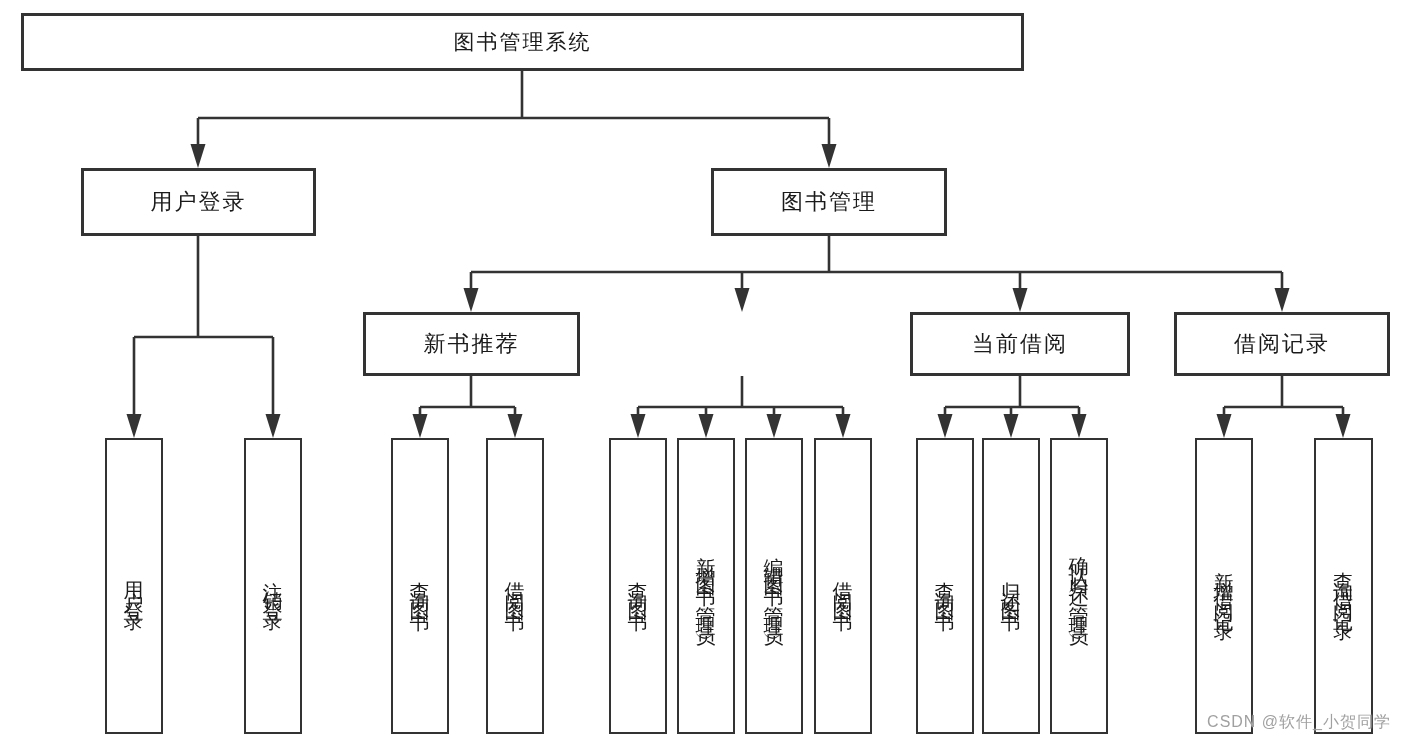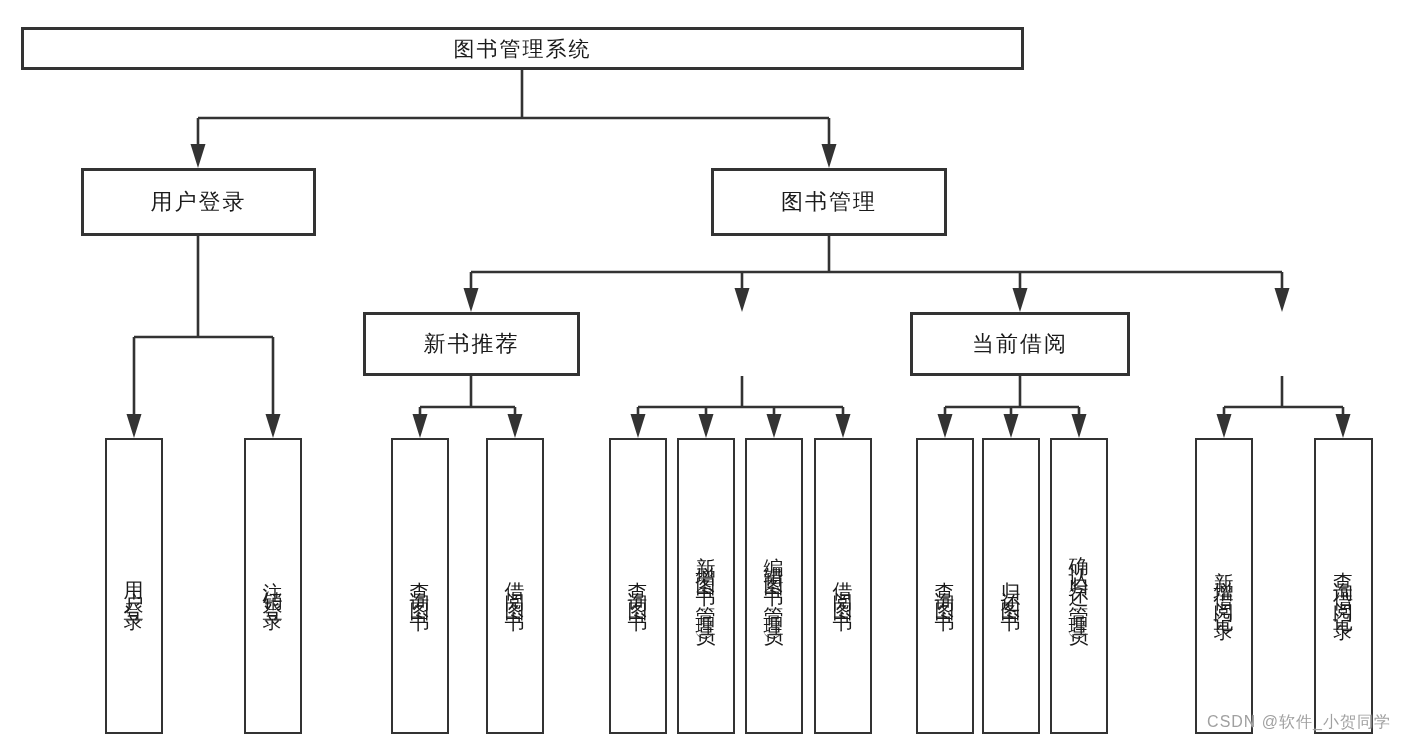--- a/index.html
+++ b/index.html
@@ -125,27 +125,28 @@
       <polygon points="766.5,414 781.5,414 774,438"></polygon>
       <polygon points="835.5,414 850.5,414 843,438"></polygon>
       <polygon points="937.5,414 952.5,414 945,438"></polygon>
       <polygon points="1003.5,414 1018.5,414 1011,438"></polygon>
       <polygon points="1071.5,414 1086.5,414 1079,438"></polygon>
       <polygon points="1216.5,414 1231.5,414 1224,438"></polygon>
       <polygon points="1335.5,414 1350.5,414 1343,438"></polygon>
     </g>
   </svg>
 
-  <div class="box root" style="left:21px; top:27px; width:1003px; height:43px;">图书管理系统</div>
+  <div class="box root" style="left:21px; top:13px; width:1003px; height:58px;">图书管理系统</div>
 
   <div class="box" style="left:81px; top:168px; width:235px; height:68px;">用户登录</div>
   <div class="box" style="left:363px; top:312px; width:217px; height:64px;">新书推荐</div>
 
   <div class="box" style="left:711px; top:168px; width:236px; height:68px;">图书管理</div>
   <div class="box" style="left:910px; top:312px; width:220px; height:64px;text-align:right;">当前借阅</div>
+  <div class="box" style="left:1174px; top:312px; width:216px; height:64px;">借阅记录</div>
 
   <div class="vbox" style="left:105px; top:438px; width:58px; height:296px;">用户登录</div>
   <div class="vbox" style="left:244px; top:438px; width:58px; height:296px;">注销登录</div>
 
   <div class="vbox" style="left:391px; top:438px; width:58px; height:296px;">查询图书</div>
   <div class="vbox" style="left:486px; top:438px; width:58px; height:296px;">借阅图书</div>
 
   <div class="vbox" style="left:609px; top:438px; width:58px; height:296px;">查询图书</div>
   <div class="vbox" style="left:677px; top:438px; width:58px; height:296px;">新增图书（管理员）</div>
   <div class="vbox" style="left:745px; top:438px; width:58px; height:296px;">编辑图书（管理员）</div>

